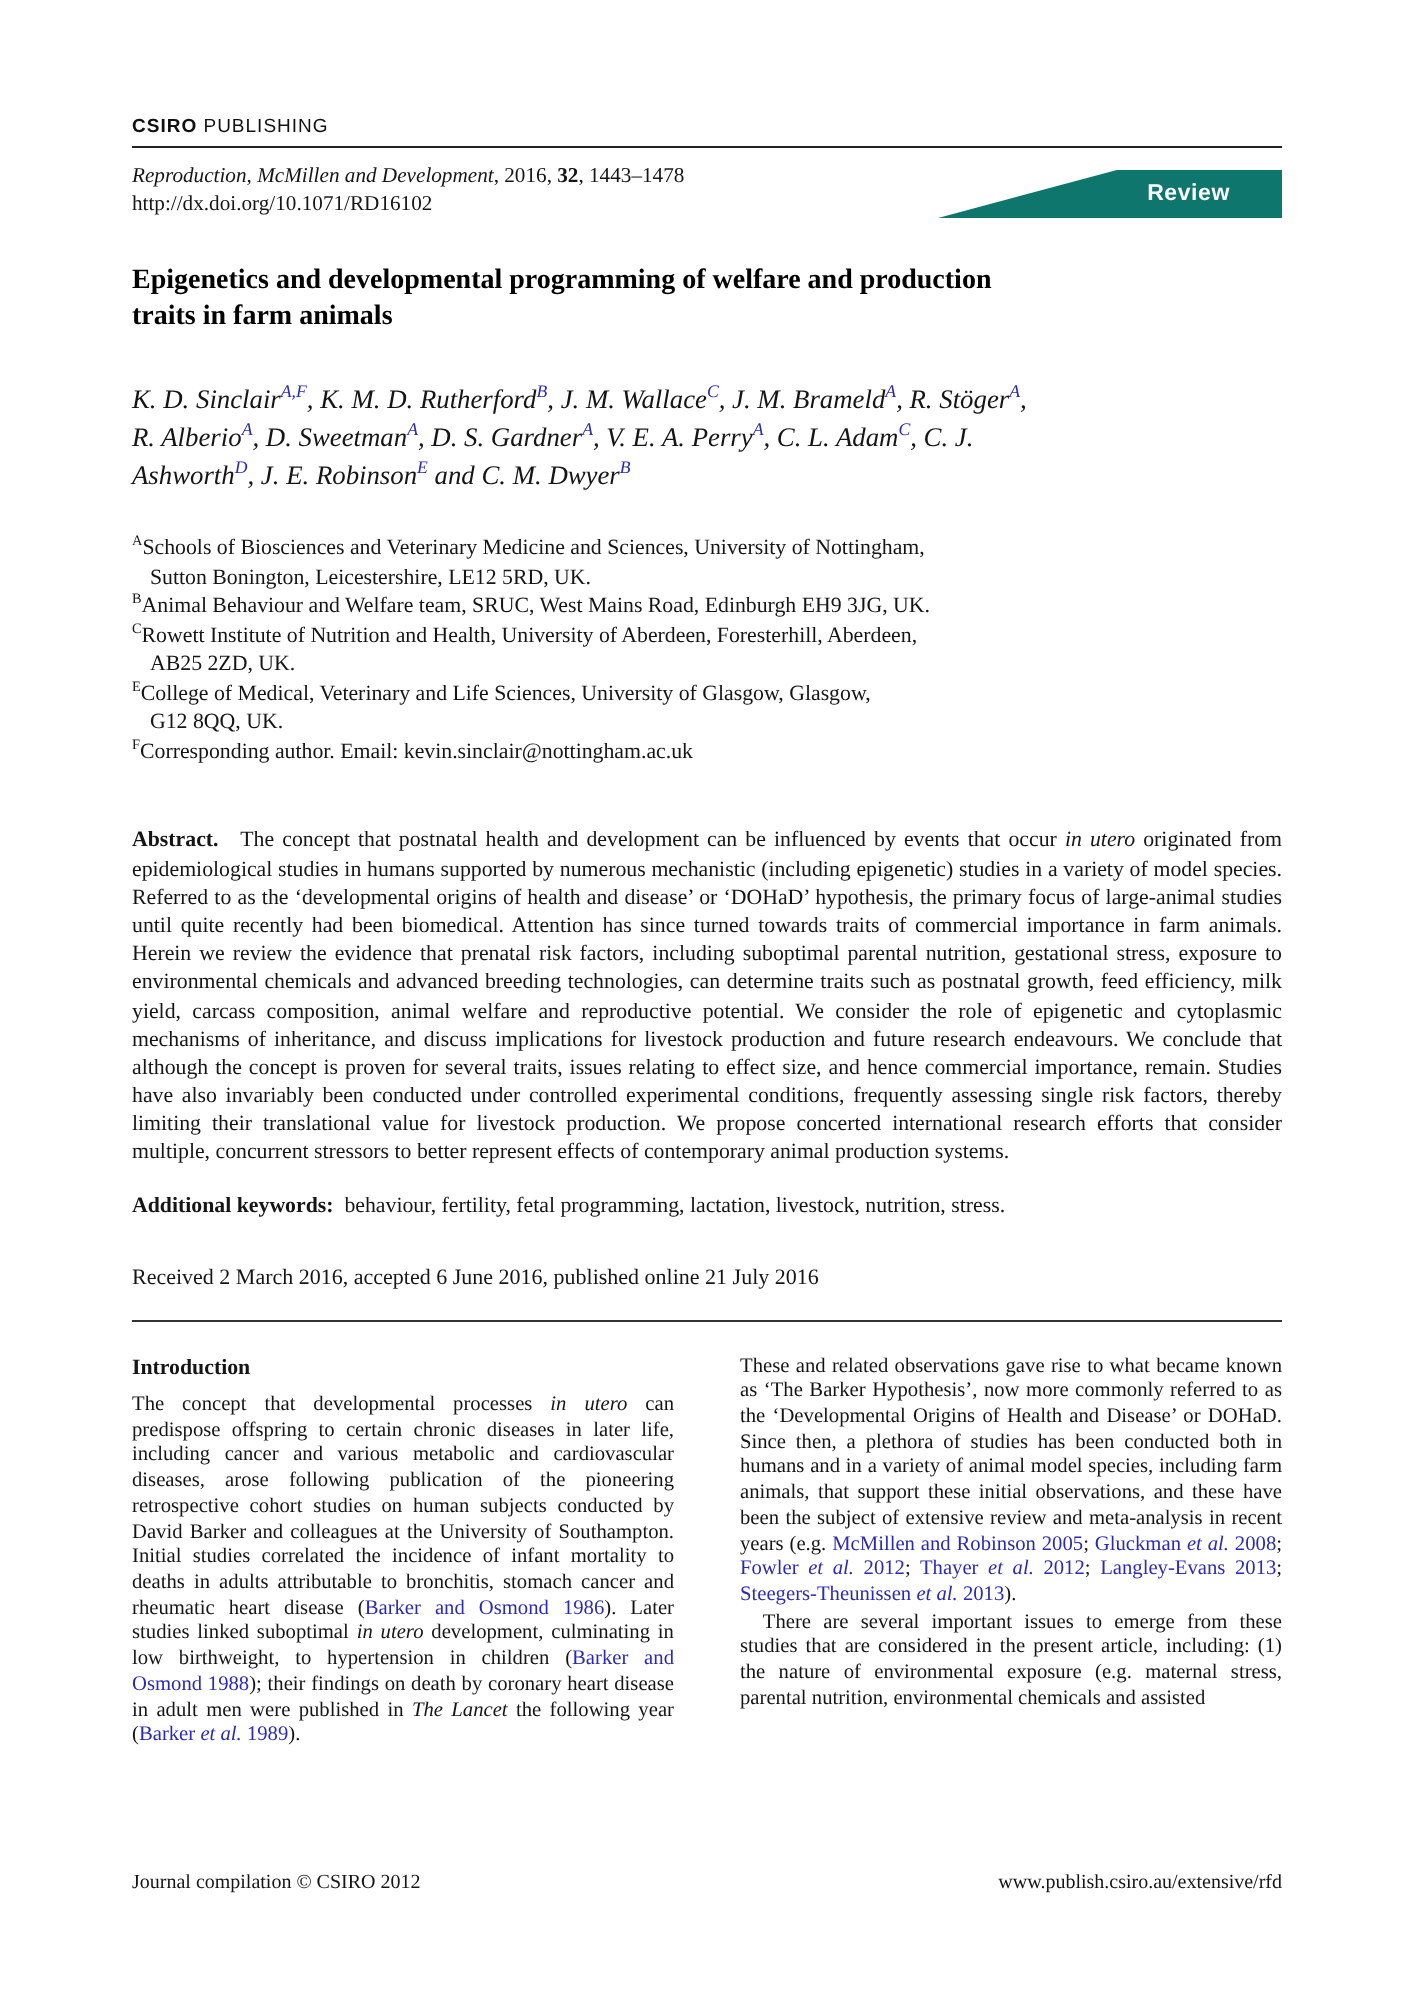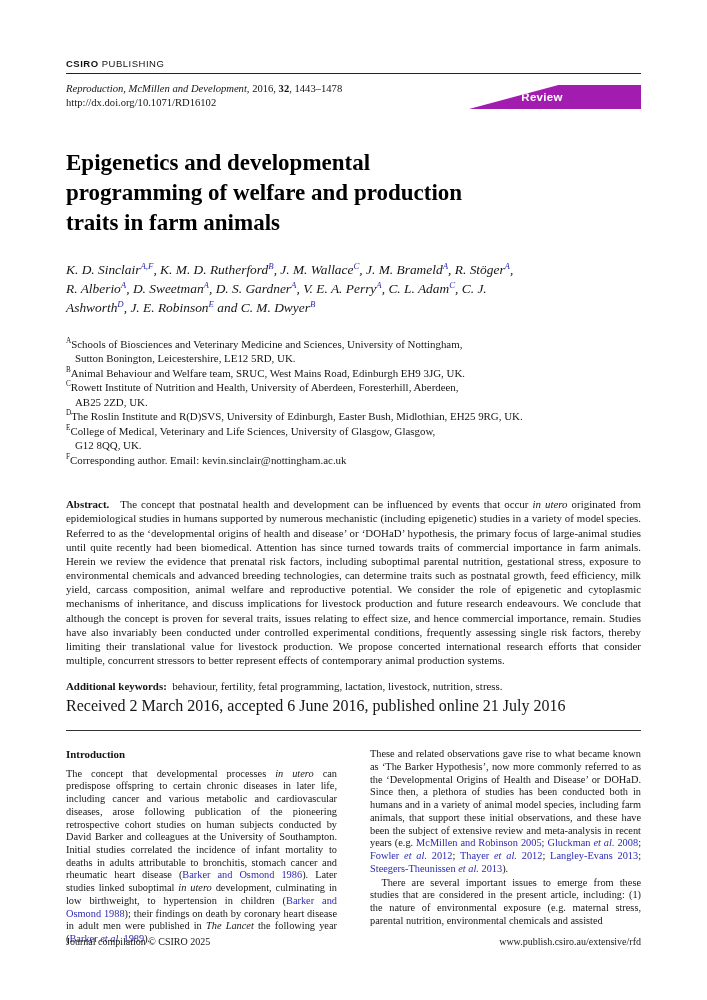--- a/index.html
+++ b/index.html
@@ -20,31 +20,31 @@
   .badge{
     position:absolute; top:85px; right:66px; width:172px; height:24px;
     background:#000; clip-path:polygon(0 100%, 52% 0, 100% 0, 100% 100%);
     display:flex; align-items:center; justify-content:flex-end; padding-right:26px;
   }
   .badge span{
     font-family:"Liberation Sans", sans-serif; font-weight:bold;
     font-size:11.5px; color:#fff; letter-spacing:.3px;
   }
 
-  .title{ margin-top:40px; font-size:23px; line-height:1.3; font-weight:bold; max-width:445px; color:#000; }
+  .title{ margin-top:24px; font-size:14px; line-height:1.3; font-weight:bold; max-width:445px; color:#000; }
   .authors{ margin-top:22px; font-size:13.4px; font-style:italic; line-height:1.42; max-width:462px; }
   sup{ font-size:.66em; line-height:0; vertical-align:super; }
 
   .affils{ margin-top:20px; font-size:10.9px; line-height:1.33; max-width:530px; }
   .aff{ padding-left:9px; text-indent:-9px; }
   .aff span{ white-space:pre-wrap; }
 
   .abstract{ margin-top:30px; font-size:10.9px; line-height:1.3; text-align:justify; }
   .keywords{ margin-top:13px; font-size:10.9px; }
-  .received{ margin-top:5px; font-size:16px; }
+  .received{ margin-top:24px; font-size:11px; }
   .rule{ border-top:1px solid #333; margin-top:15px; }
 
   .cols{ display:flex; gap:33px; margin-top:17px; }
   .col{ width:280px; font-size:10.35px; line-height:1.23; text-align:justify; }
   .col h2{ font-size:10.9px; font-weight:bold; margin-bottom:6px; text-align:left; }
   .indent{ text-indent:1.1em; margin-top:1px; }
 
   .it{ font-style:italic; }
   .bd{ font-weight:bold; }
   .lk{ color:var(--link); }
@@ -59,35 +59,34 @@
 <body>
 
 <div class="page">
   <div class="content">
 
     <div class="publisher"><span class="bd">CSIRO</span><span> PUBLISHING</span></div>
     <div class="hairline"></div>
     <div class="citline"><span class="it">Reproduction, McMillen and Development</span><span>, 2016, </span><span class="bd">32</span><span>, 1443–1478</span></div>
     <div class="doi">http://dx.doi.org/10.1071/RD16102</div>
 
-    <div class="badge" style="background: #a21caf; justify-content: center;">
+    <div class="badge" style="background: #0f766e;">
       <span>Review</span>
     </div>
 
     <h1 class="title">Epigenetics and developmental programming of welfare and production traits in farm animals</h1>
 
     <div class="authors"><span>K. D. Sinclair</span><sup class="lk">A,F</sup><span>, K. M. D. Rutherford</span><sup class="lk">B</sup><span>, J. M. Wallace</span><sup class="lk">C</sup><span>, J. M. Brameld</span><sup class="lk">A</sup><span>, R. Stöger</span><sup class="lk">A</sup><span>, R. Alberio</span><sup class="lk">A</sup><span>, D. Sweetman</span><sup class="lk">A</sup><span>, D. S. Gardner</span><sup class="lk">A</sup><span>, V. E. A. Perry</span><sup class="lk">A</sup><span>, C. L. Adam</span><sup class="lk">C</sup><span>, C. J. Ashworth</span><sup class="lk">D</sup><span>, J. E. Robinson</span><sup class="lk">E</sup><span> and C. M. Dwyer</span><sup class="lk">B</sup></div>
 
     <div class="affils">
       <div class="aff"><sup>A</sup><span>Schools of Biosciences and Veterinary Medicine and Sciences, University of Nottingham,
 Sutton Bonington, Leicestershire, LE12 5RD, UK.</span></div>
       <div class="aff"><sup>B</sup><span>Animal Behaviour and Welfare team, SRUC, West Mains Road, Edinburgh EH9 3JG, UK.</span></div>
       <div class="aff"><sup>C</sup><span>Rowett Institute of Nutrition and Health, University of Aberdeen, Foresterhill, Aberdeen,
 AB25 2ZD, UK.</span></div>
-      <div class="aff"><sup>D</sup><span>The Roslin Institute and R(D)SVS, University of Edinburgh, Easter Bush, Midlothian, EH25 9RG, UK.</span></div>
       <div class="aff"><sup>E</sup><span>College of Medical, Veterinary and Life Sciences, University of Glasgow, Glasgow,
 G12 8QQ, UK.</span></div>
       <div class="aff"><sup>F</sup><span>Corresponding author. Email: kevin.sinclair@nottingham.ac.uk</span></div>
     </div>
 
     <p class="abstract"><span class="bd">Abstract.</span><span> The concept that postnatal health and development can be influenced by events that occur </span><span class="it">in utero</span><span> originated from epidemiological studies in humans supported by numerous mechanistic (including epigenetic) studies in a variety of model species. Referred to as the ‘developmental origins of health and disease’ or ‘DOHaD’ hypothesis, the primary focus of large-animal studies until quite recently had been biomedical. Attention has since turned towards traits of commercial importance in farm animals. Herein we review the evidence that prenatal risk factors, including suboptimal parental nutrition, gestational stress, exposure to environmental chemicals and advanced breeding technologies, can determine traits such as postnatal growth, feed efficiency, milk yield, carcass composition, animal welfare and reproductive potential. We consider the role of epigenetic and cytoplasmic mechanisms of inheritance, and discuss implications for livestock production and future research endeavours. We conclude that although the concept is proven for several traits, issues relating to effect size, and hence commercial importance, remain. Studies have also invariably been conducted under controlled experimental conditions, frequently assessing single risk factors, thereby limiting their translational value for livestock production. We propose concerted international research efforts that consider multiple, concurrent stressors to better represent effects of contemporary animal production systems.</span></p>
     <p class="keywords"><span class="bd">Additional keywords:</span><span> behaviour, fertility, fetal programming, lactation, livestock, nutrition, stress.</span></p>
     <p class="received">Received 2 March 2016, accepted 6 June 2016, published online 21 July 2016</p>
 
     <div class="rule"></div>
@@ -98,16 +97,16 @@
         <p><span>The concept that developmental processes </span><span class="it">in utero</span><span> can predispose offspring to certain chronic diseases in later life, including cancer and various metabolic and cardiovascular diseases, arose following publication of the pioneering retrospective cohort studies on human subjects conducted by David Barker and colleagues at the University of Southampton. Initial studies correlated the incidence of infant mortality to deaths in adults attributable to bronchitis, stomach cancer and rheumatic heart disease (</span><span class="lk">Barker and Osmond 1986</span><span>). Later studies linked suboptimal </span><span class="it">in utero</span><span> development, culminating in low birthweight, to hypertension in children (</span><span class="lk">Barker and Osmond 1988</span><span>); their findings on death by coronary heart disease in adult men were published in </span><span class="it">The Lancet</span><span> the following year (</span><span class="lk">Barker </span><span class="it lk">et al.</span><span class="lk"> 1989</span><span>).</span></p>
       </div>
       <div class="col">
         <p><span>These and related observations gave rise to what became known as ‘The Barker Hypothesis’, now more commonly referred to as the ‘Developmental Origins of Health and Disease’ or DOHaD. Since then, a plethora of studies has been conducted both in humans and in a variety of animal model species, including farm animals, that support these initial observations, and these have been the subject of extensive review and meta-analysis in recent years (e.g. </span><span class="lk">McMillen and Robinson 2005</span><span>; </span><span class="lk">Gluckman </span><span class="it lk">et al.</span><span class="lk"> 2008</span><span>; </span><span class="lk">Fowler </span><span class="it lk">et al.</span><span class="lk"> 2012</span><span>; </span><span class="lk">Thayer </span><span class="it lk">et al.</span><span class="lk"> 2012</span><span>; </span><span class="lk">Langley-Evans 2013</span><span>; </span><span class="lk">Steegers-Theunissen </span><span class="it lk">et al.</span><span class="lk"> 2013</span><span>).</span></p>
         <p class="indent">There are several important issues to emerge from these studies that are considered in the present article, including: (1) the nature of environmental exposure (e.g. maternal stress, parental nutrition, environmental chemicals and assisted</p>
       </div>
     </div>
   </div>
 
   <div class="footer">
-    <span>Journal compilation © CSIRO 2025</span>
+    <span>Journal compilation © CSIRO 2012</span>
     <span>www.publish.csiro.au/extensive/rfd</span>
   </div>
 </div>
 
 </body></html>

